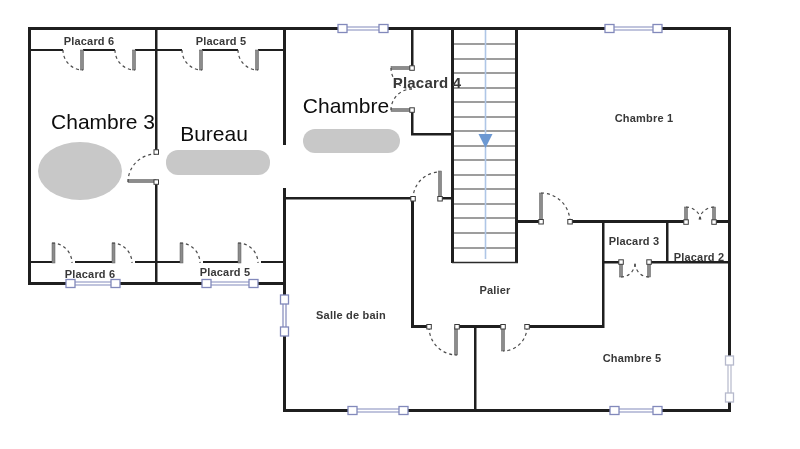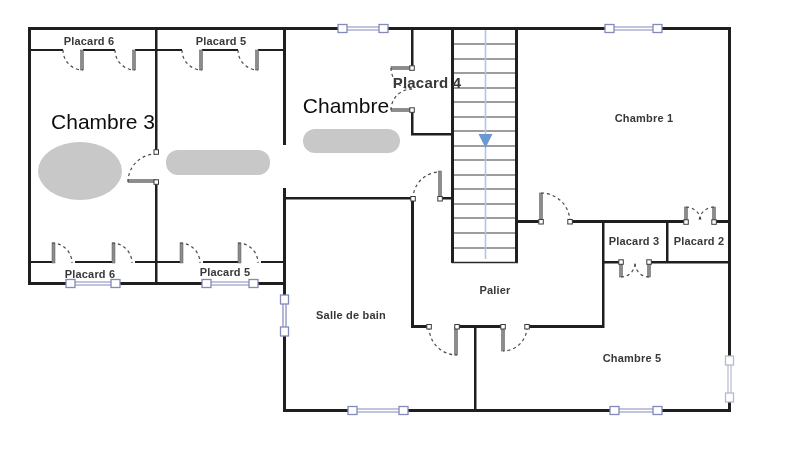--- a/index.html
+++ b/index.html
@@ -243,26 +243,27 @@
         <rect class="leaf" x="647.5" y="263" width="3" height="14"></rect>
         <path class="arc" d="M621,277 A14,14 0 0 0 635,263"></path>
         <path class="arc" d="M649,277 A14,14 0 0 1 635,263"></path>
         <rect class="jamb" x="618.8" y="259.8" width="4.5" height="4.5"></rect>
         <rect class="jamb" x="646.8" y="259.8" width="4.5" height="4.5"></rect>
       </g>
     </g>
   </svg>
 
   <div class="lbl-big" style="left:103px;top:122px;">Chambre 3</div>
+  <div class="lbl-big" style="left:214px;top:134px;">Bureau</div>
   <div class="lbl-big" style="left:346px;top:106px;">Chambre</div>
 
   <div class="lbl" style="left:89px;top:41px;">Placard 6</div>
   <div class="lbl" style="left:221px;top:41px;">Placard 5</div>
   <div class="lbl lbl-tiny" style="left:427px;top:82px;">Placard 4</div>
   <div class="lbl" style="left:644px;top:118px;">Chambre 1</div>
   <div class="lbl" style="left:634px;top:241px;">Placard 3</div>
-  <div class="lbl" style="left:699px;top:241px;text-align:right;">Placard 2</div>
+  <div class="lbl" style="left:699px;top:257px;text-align:right;">Placard 2</div>
   <div class="lbl" style="left:495px;top:290px;">Palier</div>
   <div class="lbl" style="left:351px;top:315px;">Salle de bain</div>
   <div class="lbl" style="left:632px;top:358px;">Chambre 5</div>
   <div class="lbl" style="left:90px;top:274px;">Placard 6</div>
   <div class="lbl" style="left:225px;top:272px;">Placard 5</div>
 </div>
 
 </body></html>

